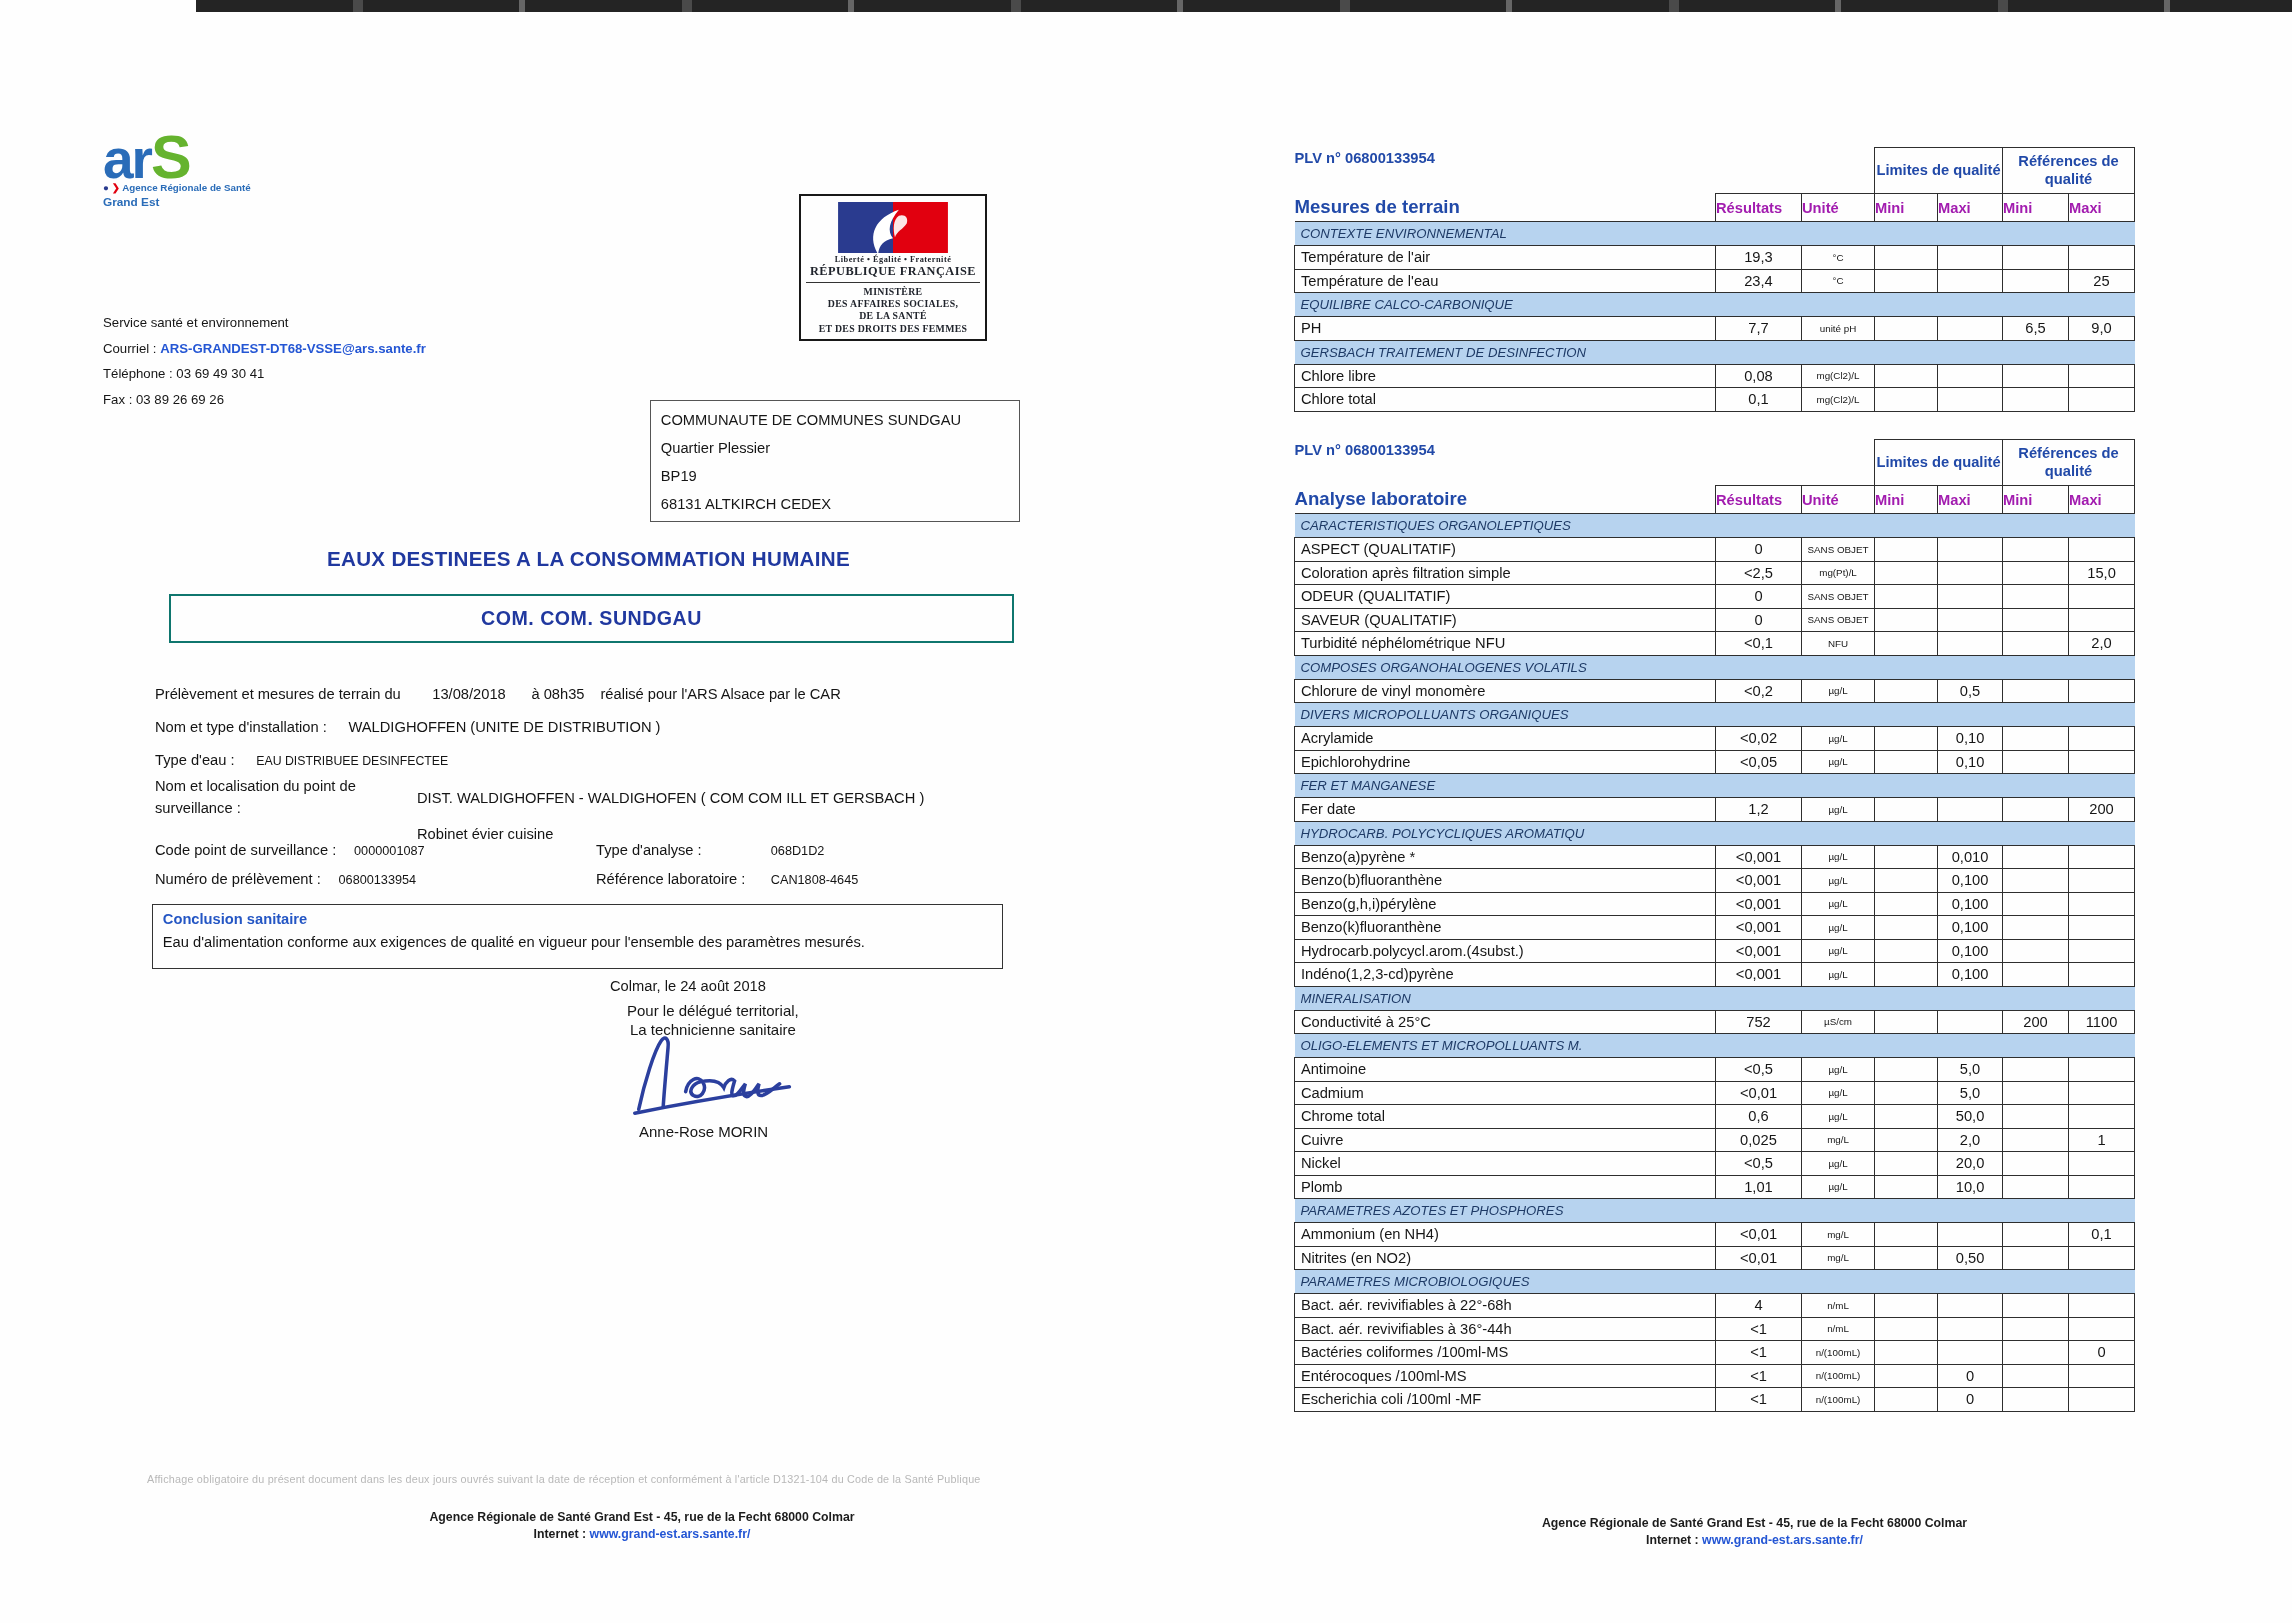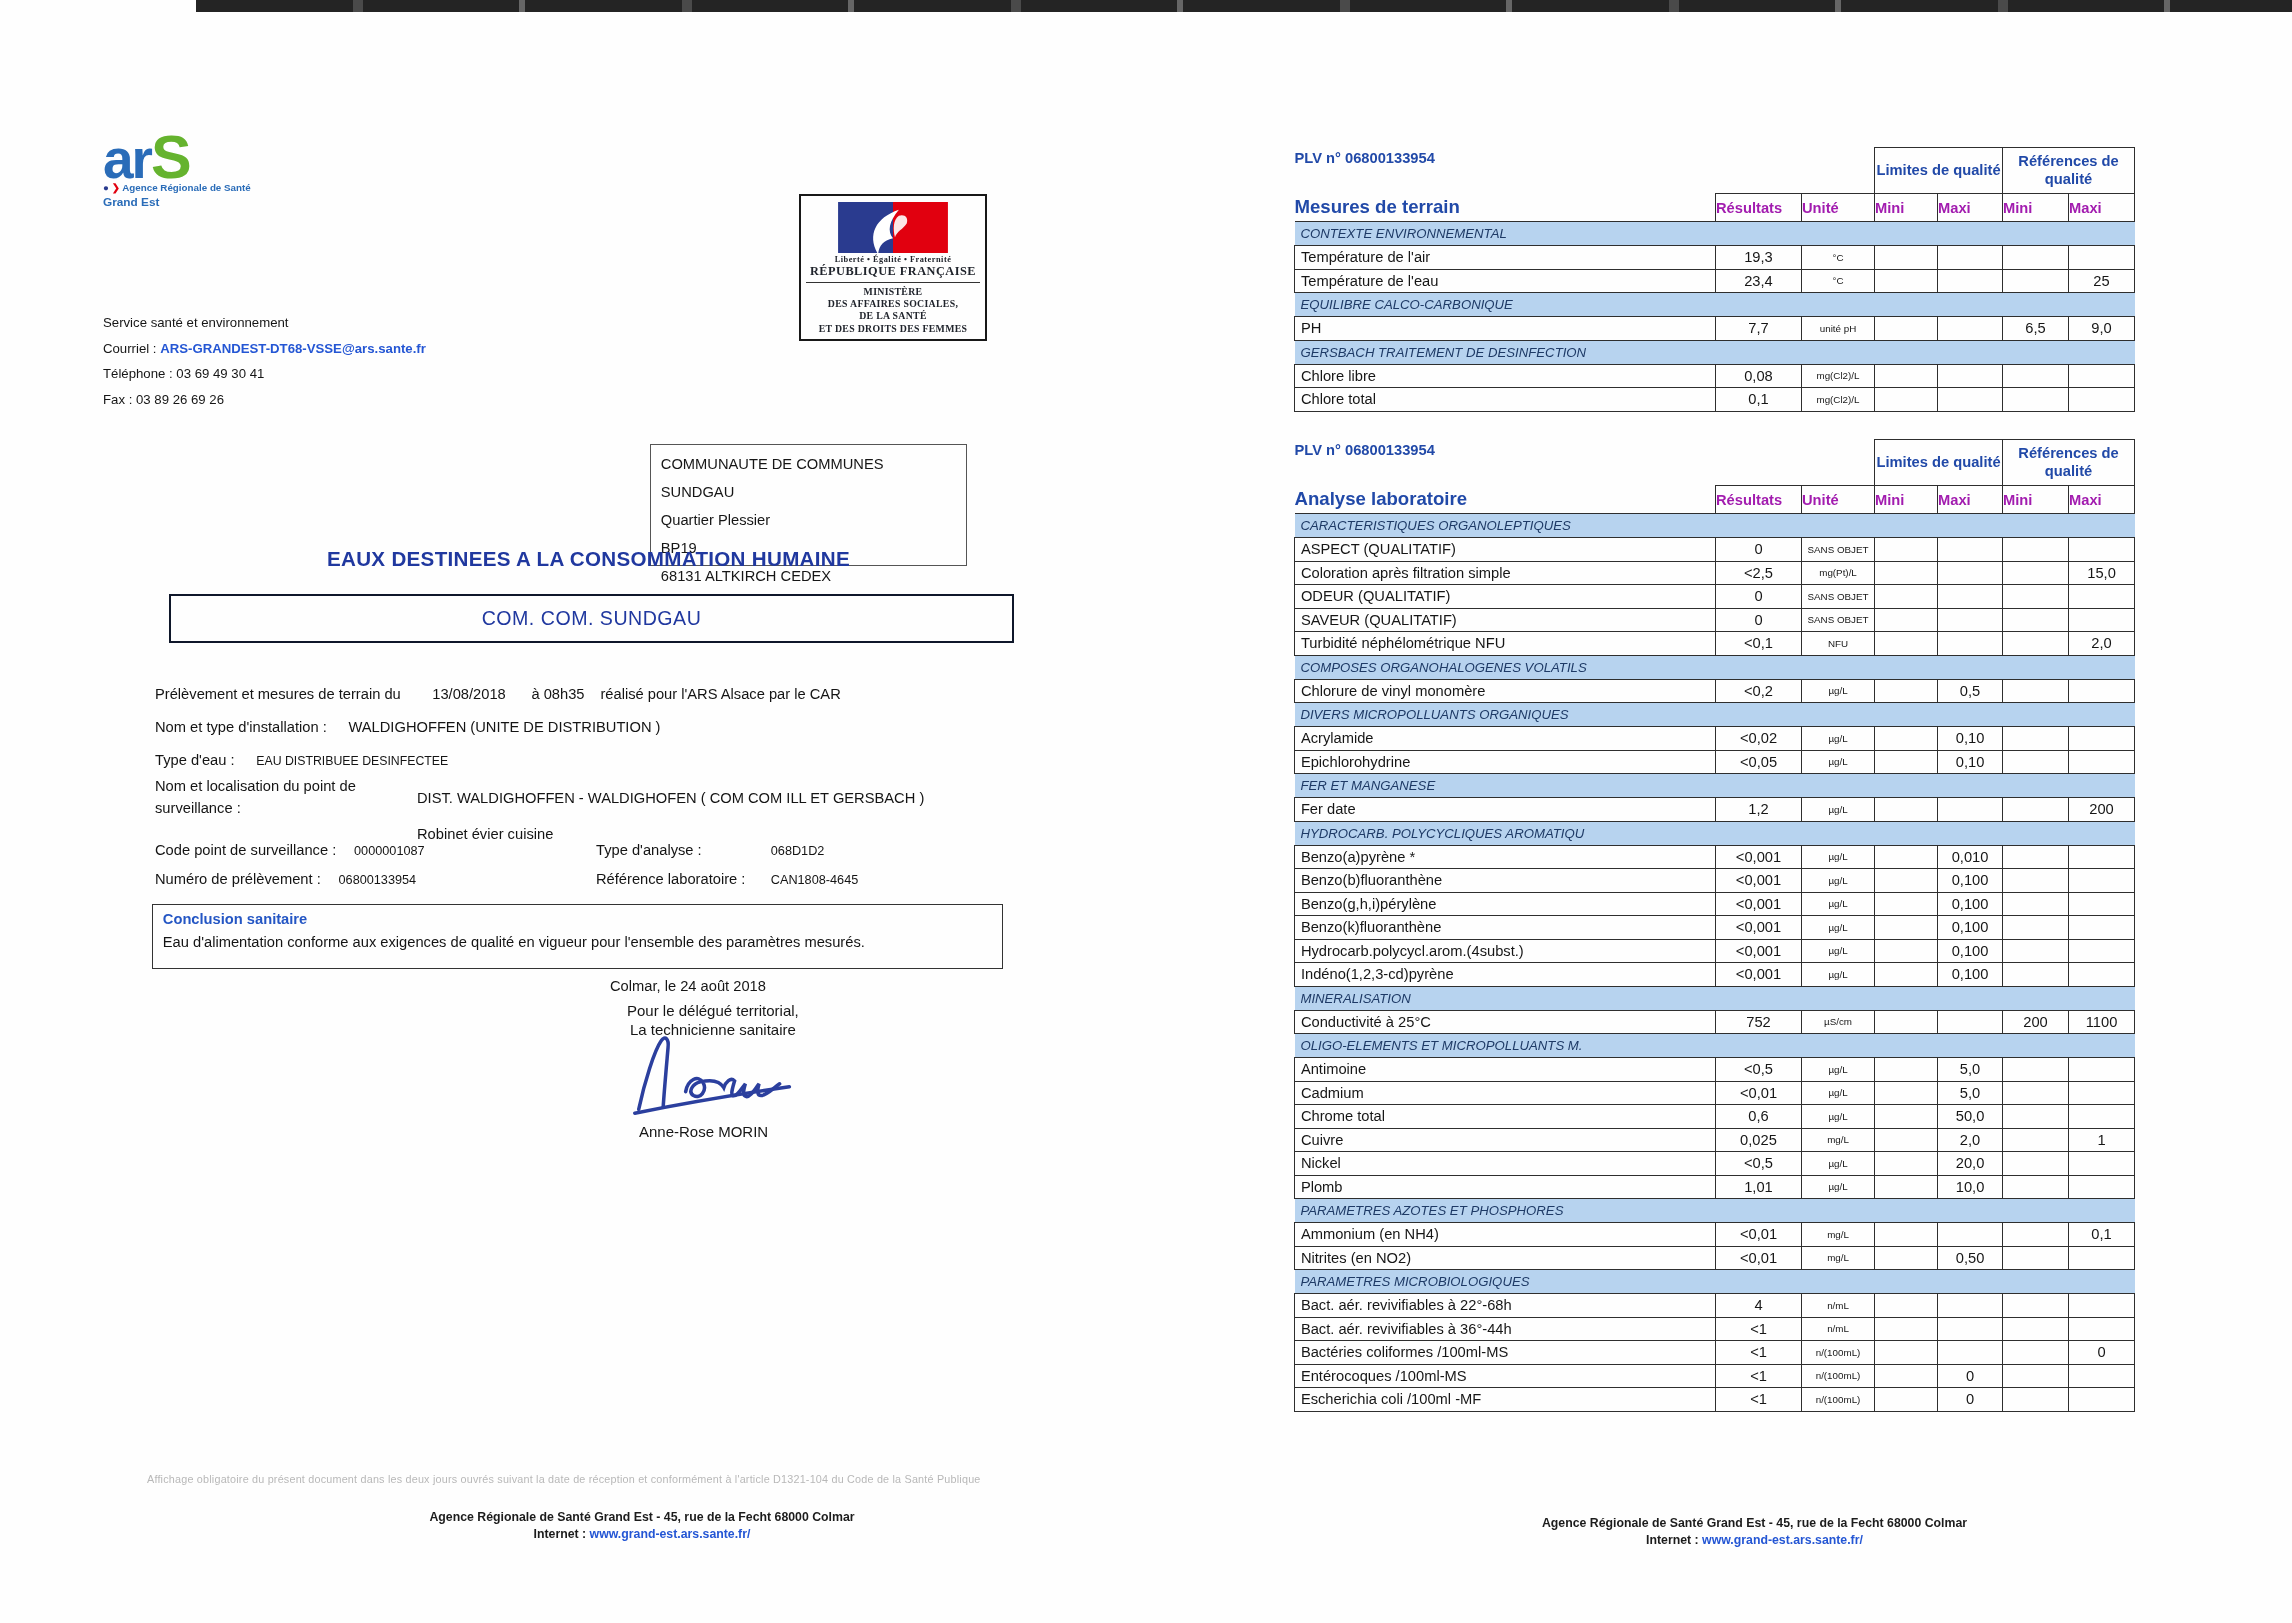--- a/index.html
+++ b/index.html
@@ -29,28 +29,28 @@
     border:2px solid #181818; text-align:center; padding-top:5.9px;
     font-family:"Liberation Serif", serif; color:#20242c;
   }
   .ministry-box .flag{ display:block; margin:0 auto; }
   .motto{ font-size:8.3px; font-weight:bold; letter-spacing:0.5px; margin-top:2px;}
   .republic{ font-size:12.3px; font-weight:bold; letter-spacing:0.5px;}
   .ministry-div{ border-top:1.5px solid #333; margin:2.9px 4.9px; }
   .ministry-lines{ font-size:9.8px; font-weight:bold; line-height:12.3px; letter-spacing:0.3px; }
 
   .recipient-box{
-    position:absolute; left:650px; top:400px; width:317px; height:122px;
-    border:1.5px solid #555; padding:4.9px 9.8px; font-size:14.7px; line-height:28px;margin-top:44px;
+    position:absolute; left:650px; top:400px; width:370px; height:122px;
+    border:1.5px solid #555; padding:4.9px 9.8px; font-size:14.7px; line-height:28px;
   }
   .doc-title{ position:absolute; left:157px; top:547px; width:863px; text-align:center;
     font-size:20.6px; font-weight:bold; color:#20389f; letter-spacing:0.3px;}
   .udi-box{ position:absolute; left:169px; top:594px; width:845px; height:49px;
-    border:2px solid #0f172a; display:flex; align-items:center; justify-content:center;
-    font-size:19.6px; font-weight:normal; color:#20389f; letter-spacing:0.5px;}
+    border:2px solid #0f766e; display:flex; align-items:center; justify-content:center;
+    font-size:19.6px; font-weight:bold; color:#20389f; letter-spacing:0.5px;}
 
   .dtl{ position:absolute; font-size:14.7px; color:#141414; white-space:nowrap;}
   .dtl .val{ margin-left:17.6px; }
   .dtl .small{ font-size:12.3px; }
   .codeval{ font-size:12.7px; margin-left:13.7px; }
   .rlabel{ display:inline-block; width:157px; }
 
   .conclusion-box{ position:absolute; left:152px; top:904px; width:851px; height:65px;
     border:1.5px solid #333; padding:5.9px 9.8px; }
   .conclusion-box .ct{ font-size:14.7px; font-weight:bold; color:#2456c4; }

